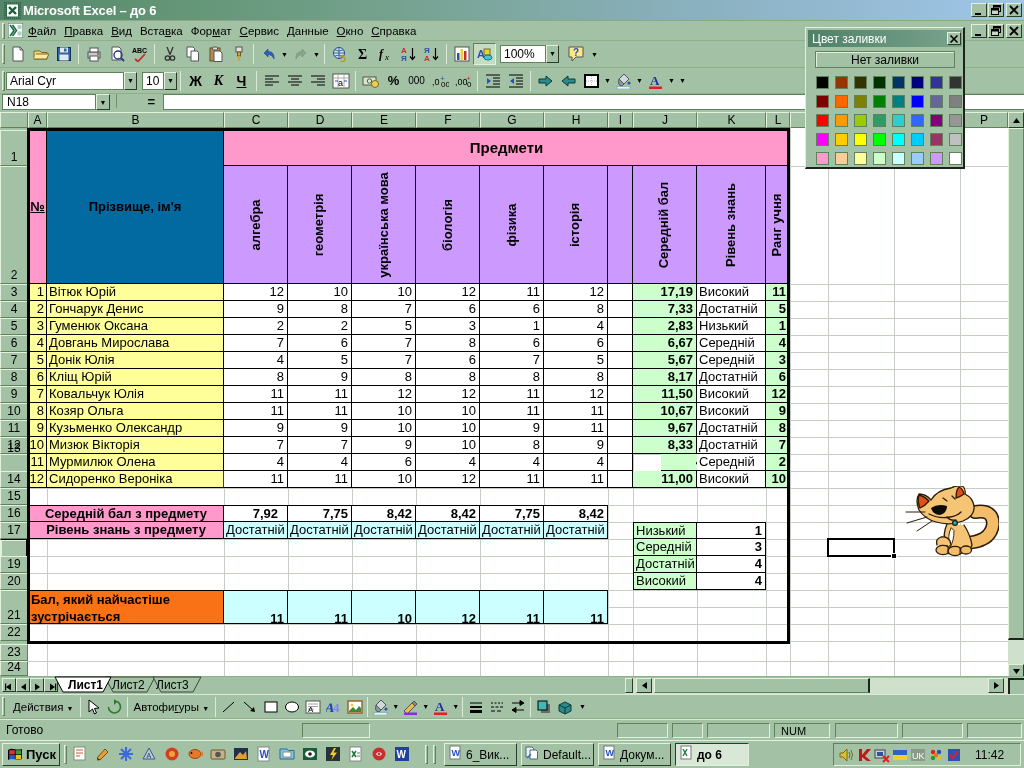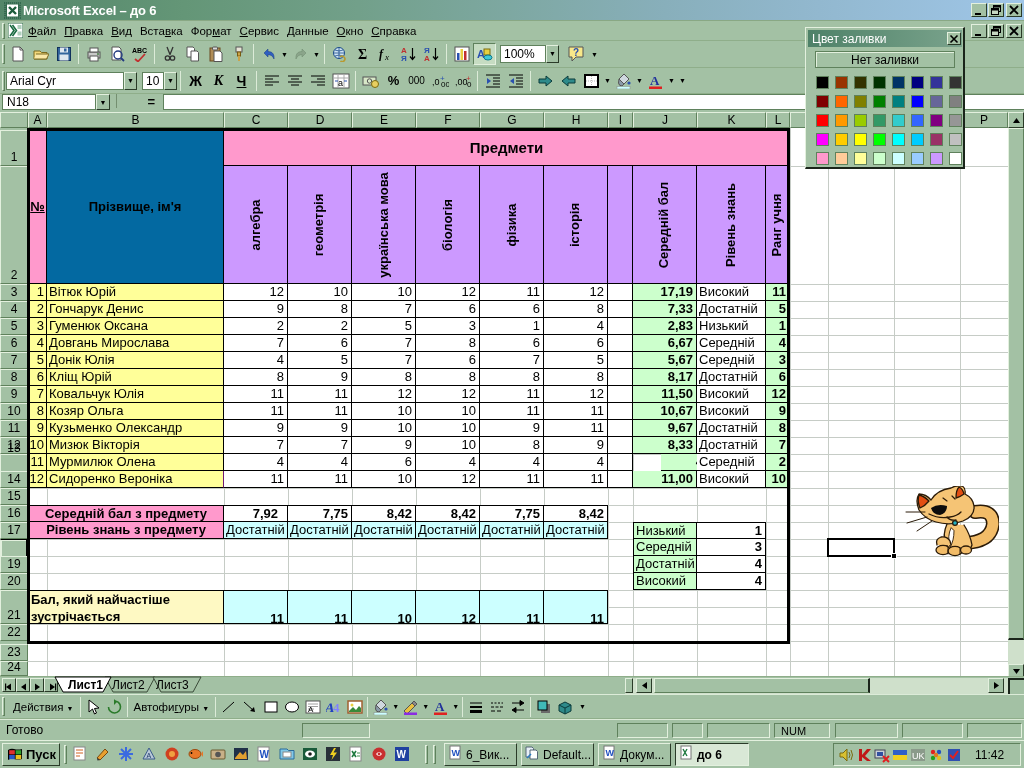--- a/index.html
+++ b/index.html
@@ -612,21 +612,21 @@
 <div class="cell" style="left:480px;top:522px;width:64px;height:17px;background:#ccffff;border-right:1px solid #000;border-bottom:1px solid #000;padding-left:2px;line-height:16px;">Достатній</div>
 <div class="cell" style="left:544px;top:522px;width:64px;height:17px;background:#ccffff;border-right:1px solid #000;border-bottom:1px solid #000;padding-left:2px;line-height:16px;">Достатній</div>
 <div class="cell" style="left:633px;top:522px;width:64px;height:17px;background:#ccffcc;border-right:1px solid #000;border-bottom:1px solid #000;border-top:1px solid #000;border-left:1px solid #000;padding-left:2px;line-height:16px;">Низький</div>
 <div class="cell" style="left:697px;top:522px;width:69px;height:17px;background:#fff;border-right:1px solid #000;border-bottom:1px solid #000;border-top:1px solid #000;text-align:right;padding-right:3px;font-weight:bold;line-height:16px;">1</div>
 <div class="cell" style="left:633px;top:539px;width:64px;height:17px;background:#ccffcc;border-right:1px solid #000;border-bottom:1px solid #000;border-left:1px solid #000;padding-left:2px;line-height:16px;">Середній</div>
 <div class="cell" style="left:697px;top:539px;width:69px;height:17px;background:#fff;border-right:1px solid #000;border-bottom:1px solid #000;text-align:right;padding-right:3px;font-weight:bold;line-height:16px;">3</div>
 <div class="cell" style="left:633px;top:556px;width:64px;height:17px;background:#ccffcc;border-right:1px solid #000;border-bottom:1px solid #000;border-left:1px solid #000;padding-left:2px;line-height:16px;">Достатній</div>
 <div class="cell" style="left:697px;top:556px;width:69px;height:17px;background:#fff;border-right:1px solid #000;border-bottom:1px solid #000;text-align:right;padding-right:3px;font-weight:bold;line-height:16px;">4</div>
 <div class="cell" style="left:633px;top:573px;width:64px;height:17px;background:#ccffcc;border-right:1px solid #000;border-bottom:1px solid #000;border-left:1px solid #000;padding-left:2px;line-height:16px;">Високий</div>
 <div class="cell" style="left:697px;top:573px;width:69px;height:17px;background:#fff;border-right:1px solid #000;border-bottom:1px solid #000;text-align:right;padding-right:3px;font-weight:bold;line-height:16px;">4</div>
-<div class="cell" style="left:28px;top:590px;width:196px;height:34px;background:#fef9c3;border-right:1px solid #000;border-bottom:1px solid #000;border-left:1px solid #000;border-top:1px solid #000;font-weight:bold;line-height:17px;padding-left:2px;white-space:normal;">Бал, який найчастіше зустрічається</div>
+<div class="cell" style="left:28px;top:590px;width:196px;height:34px;background:#f97316;border-right:1px solid #000;border-bottom:1px solid #000;border-left:1px solid #000;border-top:1px solid #000;font-weight:bold;line-height:17px;padding-left:2px;white-space:normal;">Бал, який найчастіше зустрічається</div>
 <div class="cell" style="left:224px;top:590px;width:64px;height:34px;background:#ccffff;border-right:1px solid #000;border-bottom:1px solid #000;border-top:1px solid #000;text-align:right;padding-right:3px;font-weight:bold;line-height:56px;">11</div>
 <div class="cell" style="left:288px;top:590px;width:64px;height:34px;background:#ccffff;border-right:1px solid #000;border-bottom:1px solid #000;border-top:1px solid #000;text-align:right;padding-right:3px;font-weight:bold;line-height:56px;">11</div>
 <div class="cell" style="left:352px;top:590px;width:64px;height:34px;background:#ccffff;border-right:1px solid #000;border-bottom:1px solid #000;border-top:1px solid #000;text-align:right;padding-right:3px;font-weight:bold;line-height:56px;">10</div>
 <div class="cell" style="left:416px;top:590px;width:64px;height:34px;background:#ccffff;border-right:1px solid #000;border-bottom:1px solid #000;border-top:1px solid #000;text-align:right;padding-right:3px;font-weight:bold;line-height:56px;">12</div>
 <div class="cell" style="left:480px;top:590px;width:64px;height:34px;background:#ccffff;border-right:1px solid #000;border-bottom:1px solid #000;border-top:1px solid #000;text-align:right;padding-right:3px;font-weight:bold;line-height:56px;">11</div>
 <div class="cell" style="left:544px;top:590px;width:64px;height:34px;background:#ccffff;border-right:1px solid #000;border-bottom:1px solid #000;border-top:1px solid #000;text-align:right;padding-right:3px;font-weight:bold;line-height:56px;">11</div>
 <div class="ab" style="left:27px;top:128px;width:3px;height:516px;background:#000;"></div>
 <div class="ab" style="left:787px;top:128px;width:3px;height:516px;background:#000;"></div>
 <div class="ab" style="left:27px;top:128px;width:763px;height:3px;background:#000;"></div>
 <div class="ab" style="left:27px;top:641px;width:763px;height:3px;background:#000;"></div>

